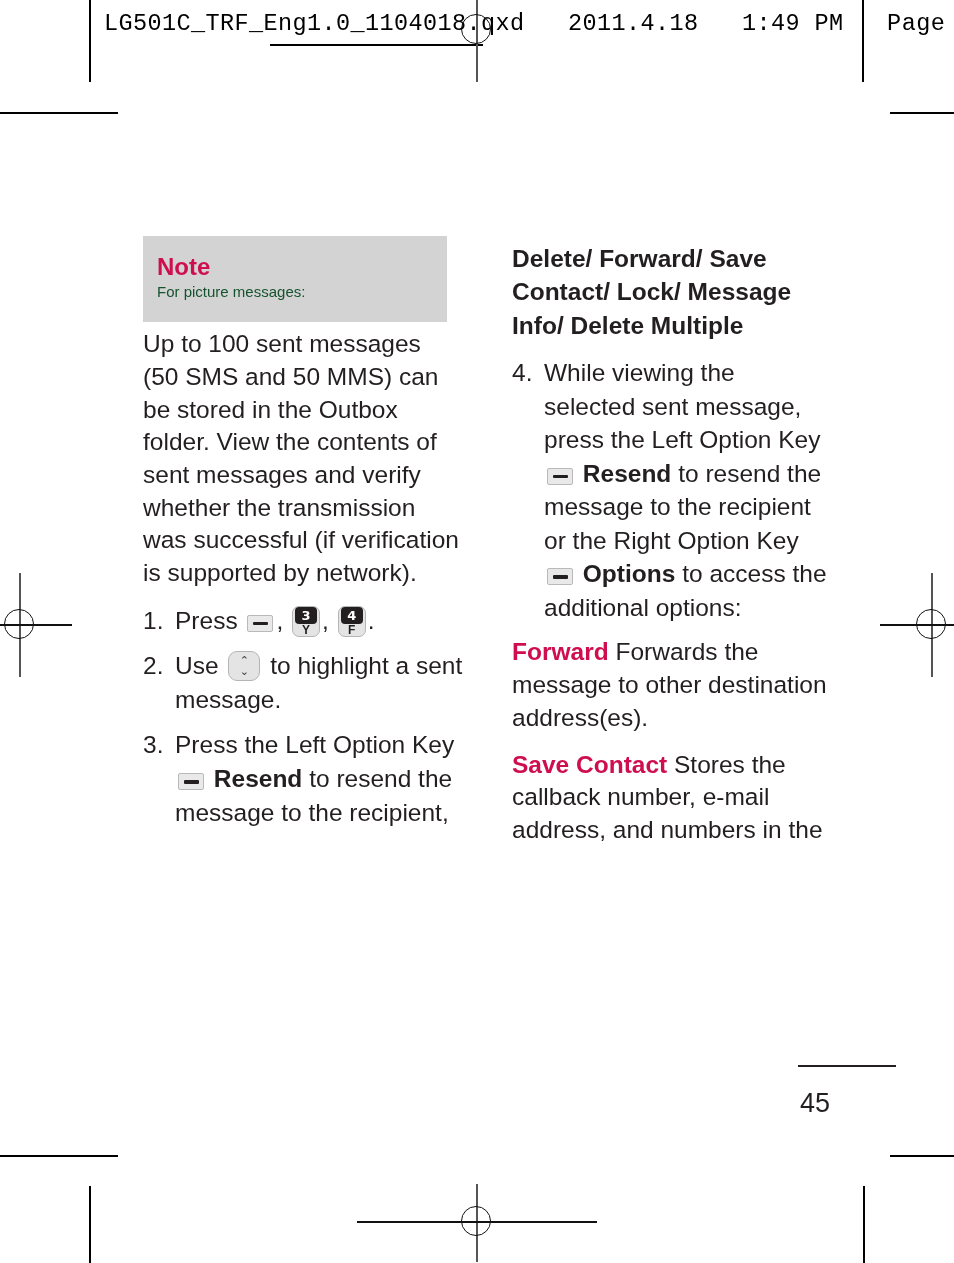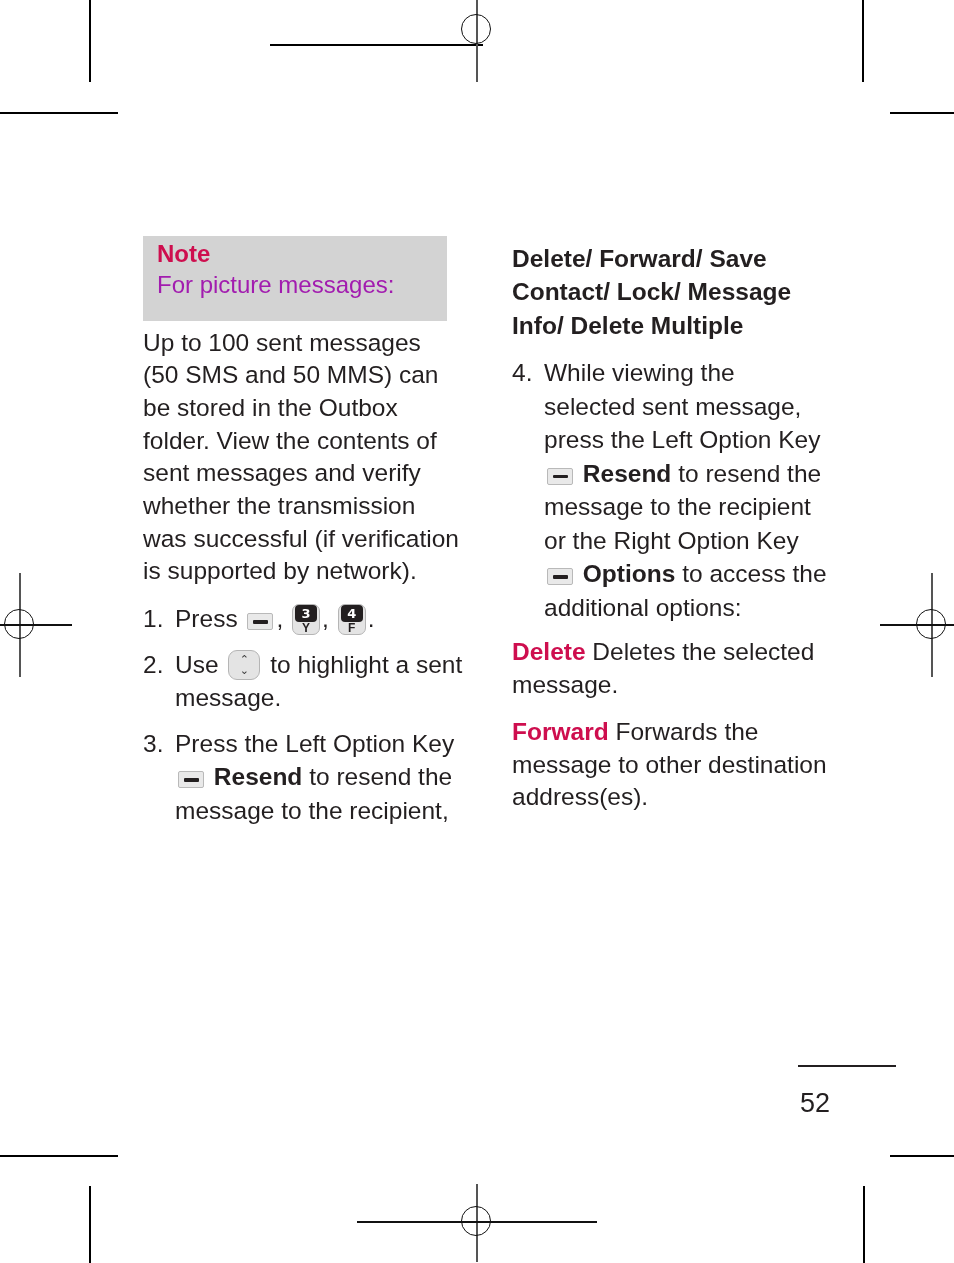--- a/index.html
+++ b/index.html
@@ -125,37 +125,37 @@
   }
   .col-right {
     left: 512px;
     top: 230px;
     width: 320px;
   }
 
   
   .note-box {
     background: #d3d3d3;
-    padding: 3px 14px 18px 14px;
+    padding: 16px 14px 18px 14px;
     box-sizing: border-box;
     width: 304px;
     margin-bottom: 6px;
   }
   .note-title {
     color: #ce0e4e;
     font-weight: bold;
     font-size: 24px;
     line-height: 1.22;
     margin: 0 0 2px 0;
   }
   .note-lead {
-    font-size: 24px;
+    font-size: 15px;
     line-height: 1.26;
     margin: 0 0 2px 0;
-    color: #a21caf;
+    color: #14532d;
   }
   .note-list {
     font-size: 22.5px;
     line-height: 1.27;
     font-weight: bold;
     margin: 0;
     color: #231f20;
   }
 
   h2.section-title {
@@ -340,20 +340,21 @@
     font-size: 27px;
     color: #231f20;
   }
 </style>
 </head>
 <body>
 
 <div class="print-header">
   <div class="hdr-rule-left"></div>
   <div class="hdr-rule-right"></div>
+  <div class="hdr-text">LG501C_TRF_Eng1.0_1104018.qxd   2011.4.18   1:49 PM   Page</div>
   <div class="hdr-underline"></div>
 </div>
 
 <div class="crop crop-h" style="left:0px; top:112px; width:118px;"></div>
 <div class="crop crop-h" style="left:890px; top:112px; width:64px;"></div>
 <div class="crop crop-h" style="left:0px; top:1155px; width:118px;"></div>
 <div class="crop crop-h" style="left:890px; top:1155px; width:64px;"></div>
 <div class="crop crop-v" style="left:89px; top:1186px; height:77px;"></div>
 <div class="crop crop-v" style="left:863px; top:1186px; height:77px;"></div>
 
@@ -438,29 +439,29 @@
         <span>While viewing the selected sent message, press the Left Option Key</span>
         <span class="key key-option"></span>
         <span class="bold">Resend</span>
         <span>to resend the message to the recipient or the Right Option Key</span>
         <span class="key key-option"></span>
         <span class="bold">Options</span>
         <span>to access the additional options:</span>
       </li>
     </ul>
 
-    <p class="body">
-      <span class="term">Delete</span>
-      <span>Deletes the selected message.</span>
-    </p>
 
     <p class="body">
       <span class="term">Forward</span>
       <span>Forwards the message to other destination address(es).</span>
     </p>
 
+    <p class="body">
+      <span class="term">Save Contact</span>
+      <span>Stores the callback number, e-mail address, and numbers in the</span>
+    </p>
 
   </div>
 
   <div class="footer-rule"></div>
-  <div class="page-number">52</div>
+  <div class="page-number">45</div>
 
 </div>
 
 </body></html>

